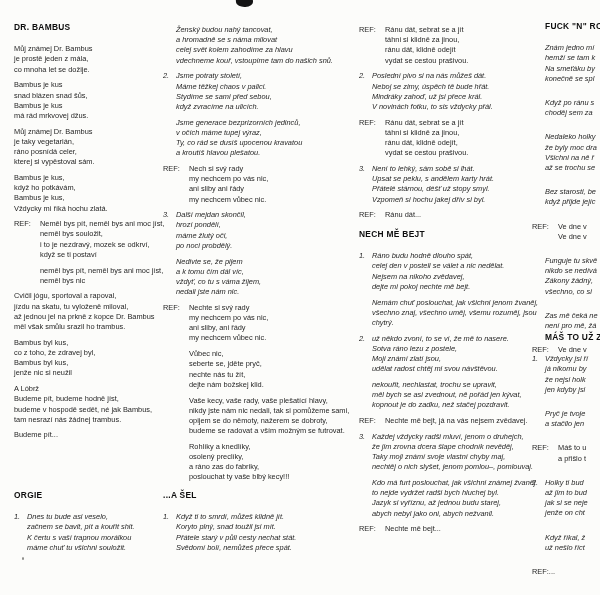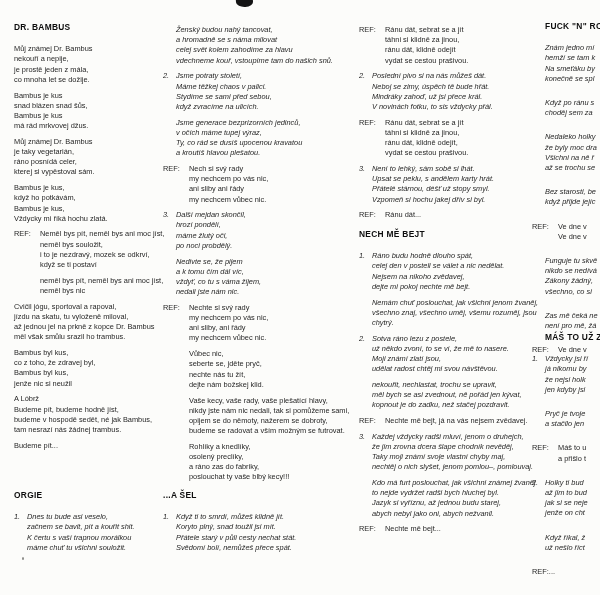--- a/index.html
+++ b/index.html
@@ -57,21 +57,20 @@
 
 <div class="page">
   <div class="smudge"></div>
   <div class="speck"></div>
 
   <div class="col col-1">
     <section class="sec" style="top:22px">
         <h2 class="sec-title">DR. BAMBUS</h2>
         <p class="stanza stanza">
           <span class="line">Můj známej Dr. Bambus</span>
-          <span class="line">nekouří a nepije,</span>
           <span class="line">je prostě jeden z mála,</span>
           <span class="line">co mnoha let se dožije.</span>
         </p>
         <p class="stanza stanza">
           <span class="line">Bambus je kus</span>
           <span class="line">snad blázen snad šůs,</span>
           <span class="line">Bambus je kus</span>
           <span class="line">má rád mrkvovej džus.</span>
         </p>
         <p class="stanza stanza">
@@ -254,22 +253,22 @@
           <span class="line">Nejsem na nikoho zvědavej,</span>
           <span class="line">dejte mi pokoj nechte mě bejt.</span>
         </p>
         <p class="stanza cont">
           <span class="line">Nemám chuť poslouchat, jak všichni jenom žvaněj,</span>
           <span class="line">všechno znaj, všechno uměj, všemu rozuměj, jsou</span>
           <span class="line">chytrý.</span>
         </p>
         <p class="stanza numbered">
           <span class="num">2.</span>
+          <span class="line">už někdo zvoní, to se ví, že mě to nasere.</span>
           <span class="line">Sotva ráno lezu z postele,</span>
-          <span class="line">už někdo zvoní, to se ví, že mě to nasere.</span>
           <span class="line">Moji známí zlatí jsou,</span>
           <span class="line">udělat radost chtěj mi svou návštěvou.</span>
         </p>
         <p class="stanza cont">
           <span class="line">nekouřit, nechlastat, trochu se upravit,</span>
           <span class="line">měl bych se asi zvednout, ně pořád jen kývat,</span>
           <span class="line">kopnout je do zadku, než stačej pozdravit.</span>
         </p>
         <p class="stanza ref">
           <span class="reflabel">REF:</span>

